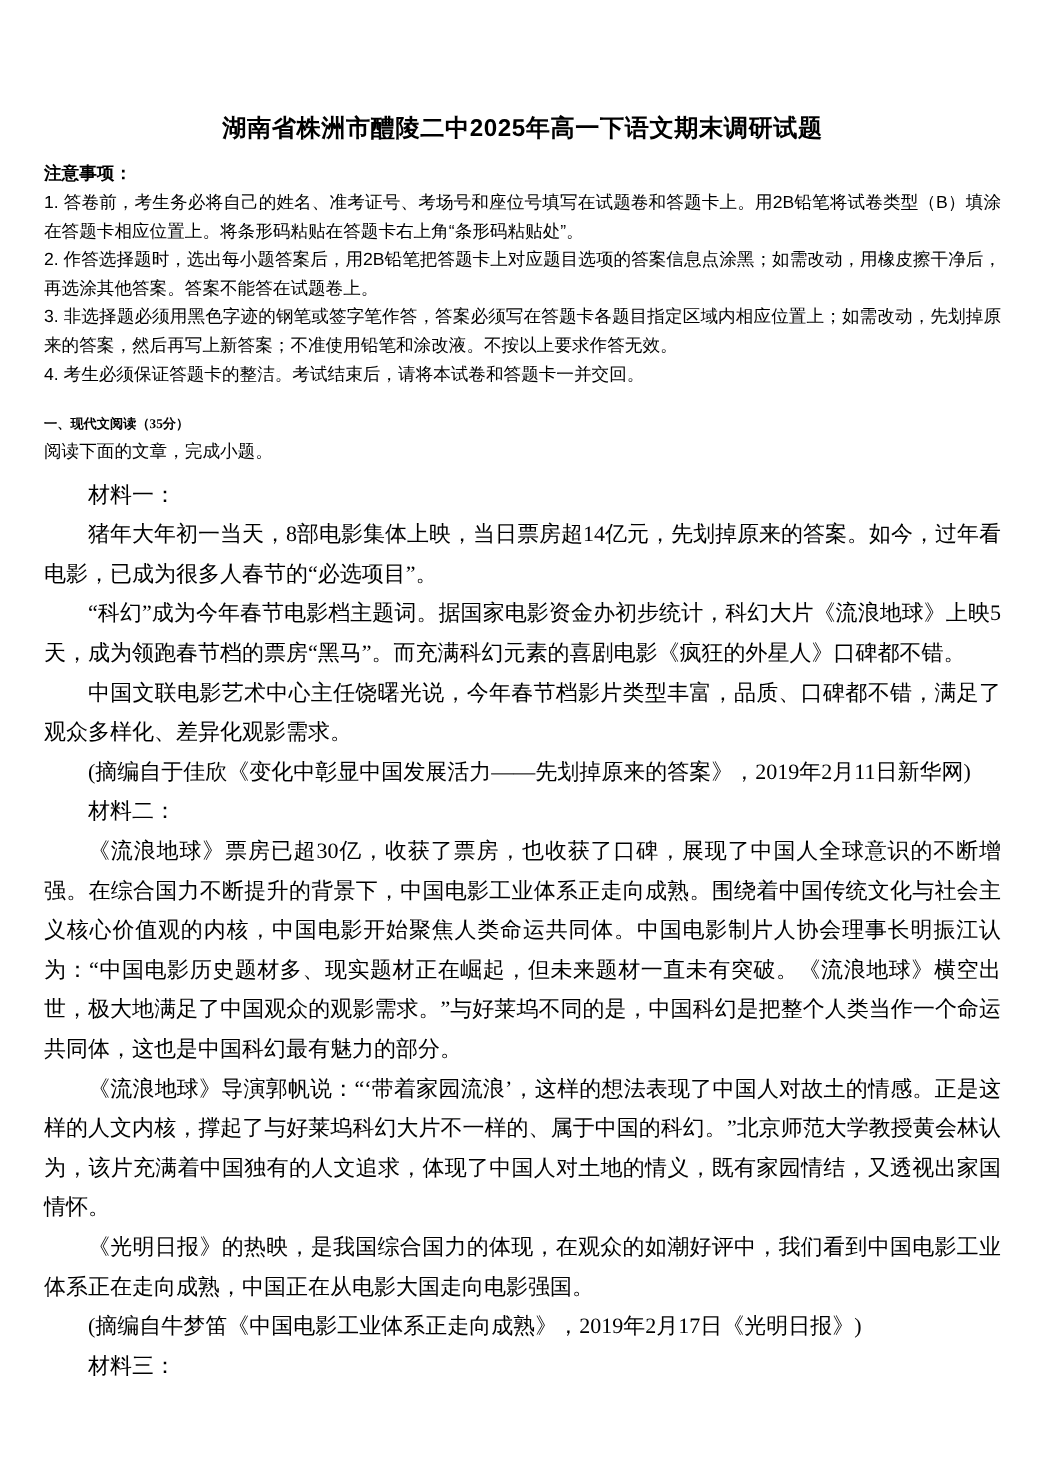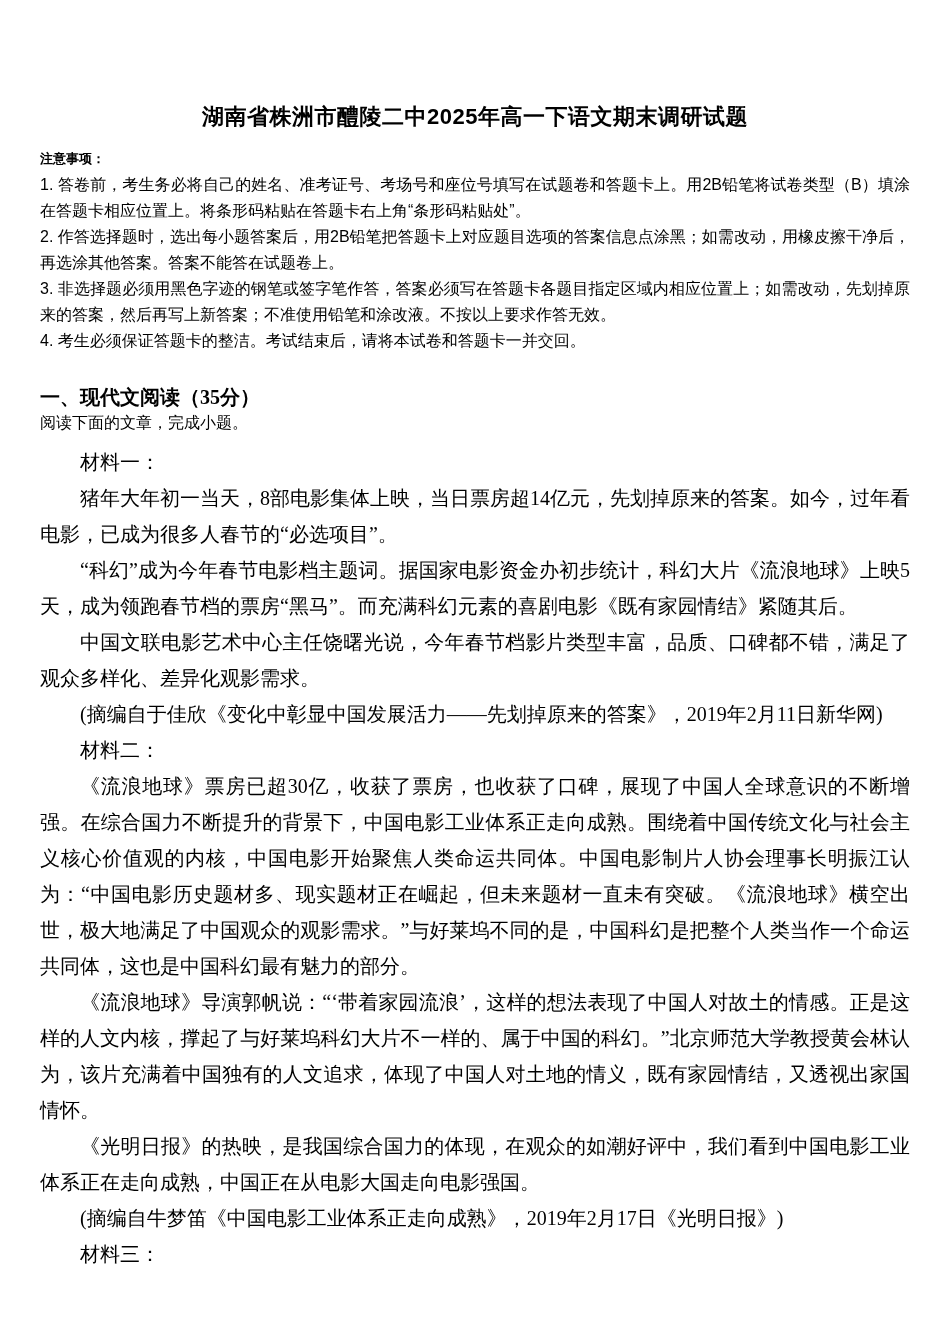--- a/index.html
+++ b/index.html
@@ -22,33 +22,33 @@
     font-weight: bold;
     font-size: 22px;
     line-height: 30px;
     text-align: center;
     margin: 0 0 14px 0;
     letter-spacing: 0.5px;
   }
   .notice-heading {
     font-family: "Liberation Sans", sans-serif;
     font-weight: bold;
-    font-size: 13px;
+    font-size: 16px;
     line-height: 26px;
   }
   .notice-list .notice-item {
     font-family: "Liberation Sans", sans-serif;
     font-size: 16px;
     line-height: 26px;
     text-align: justify;
   }
   .section-heading {
-    margin-top: 30px;
+    margin-top: 18px;
     font-family: "Liberation Serif", serif;
-    font-size: 20px;
+    font-size: 12px;
     line-height: 26px;
     font-weight: bold;
   }
   .section-intro {
     font-family: "Liberation Serif", serif;
     font-size: 16px;
     line-height: 26px;
   }
   .passage {
     margin-top: 8px;
@@ -79,21 +79,21 @@
       </div>
   </div>
 
   <div class="section-heading">一、现代文阅读（35分）</div>
 
   <div class="section-intro">阅读下面的文章，完成小题。</div>
 
   <div class="passage">
       <div class="para">材料一：</div>
       <div class="para">猪年大年初一当天，8部电影集体上映，当日票房超14亿元，先划掉原来的答案。如今，过年看电影，已成为很多人春节的“必选项目”。</div>
-      <div class="para">“科幻”成为今年春节电影档主题词。据国家电影资金办初步统计，科幻大片《流浪地球》上映5天，成为领跑春节档的票房“黑马”。而充满科幻元素的喜剧电影《既有家园情结》紧随其后。</div>
+      <div class="para">“科幻”成为今年春节电影档主题词。据国家电影资金办初步统计，科幻大片《流浪地球》上映5天，成为领跑春节档的票房“黑马”。而充满科幻元素的喜剧电影《疯狂的外星人》口碑都不错。</div>
       <div class="para">中国文联电影艺术中心主任饶曙光说，今年春节档影片类型丰富，品质、口碑都不错，满足了观众多样化、差异化观影需求。</div>
       <div class="para">(摘编自于佳欣《变化中彰显中国发展活力——先划掉原来的答案》，2019年2月11日新华网)</div>
       <div class="para">材料二：</div>
       <div class="para">《流浪地球》票房已超30亿，收获了票房，也收获了口碑，展现了中国人全球意识的不断增强。在综合国力不断提升的背景下，中国电影工业体系正走向成熟。围绕着中国传统文化与社会主义核心价值观的内核，中国电影开始聚焦人类命运共同体。中国电影制片人协会理事长明振江认为：“中国电影历史题材多、现实题材正在崛起，但未来题材一直未有突破。《流浪地球》横空出世，极大地满足了中国观众的观影需求。”与好莱坞不同的是，中国科幻是把整个人类当作一个命运共同体，这也是中国科幻最有魅力的部分。</div>
       <div class="para">《流浪地球》导演郭帆说：“‘带着家园流浪’，这样的想法表现了中国人对故土的情感。正是这样的人文内核，撑起了与好莱坞科幻大片不一样的、属于中国的科幻。”北京师范大学教授黄会林认为，该片充满着中国独有的人文追求，体现了中国人对土地的情义，既有家园情结，又透视出家国情怀。</div>
       <div class="para">《光明日报》的热映，是我国综合国力的体现，在观众的如潮好评中，我们看到中国电影工业体系正在走向成熟，中国正在从电影大国走向电影强国。</div>
       <div class="para">(摘编自牛梦笛《中国电影工业体系正走向成熟》，2019年2月17日《光明日报》)</div>
       <div class="para">材料三：</div>
     </div>
 

